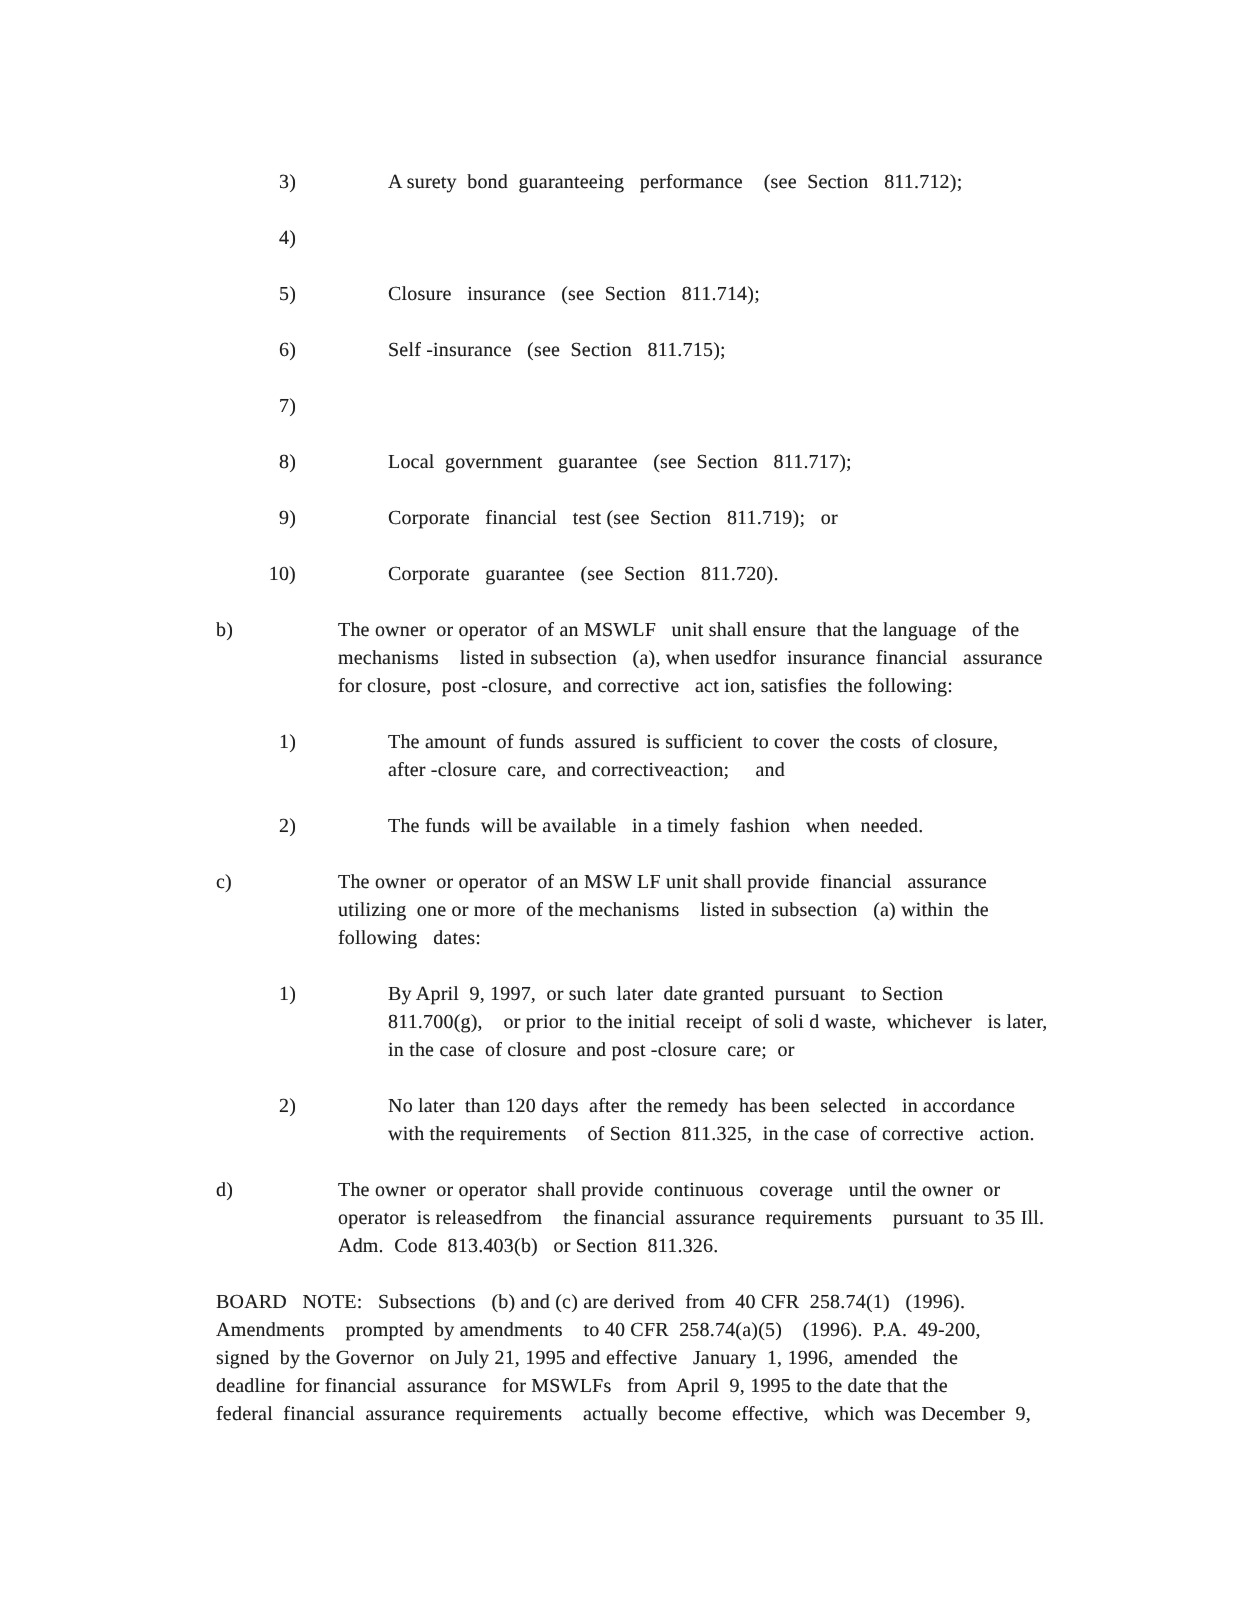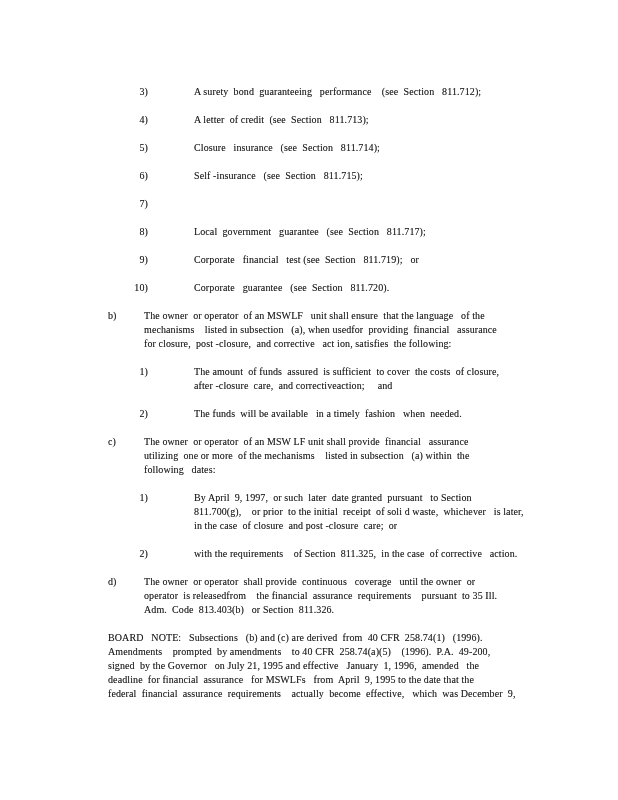--- a/index.html
+++ b/index.html
@@ -34,20 +34,21 @@
     margin-left: 46px;
     min-width: 0;
   }
   .row.section .sec-label {
     flex: 0 0 36px;
     text-align: left;
   }
   .row.section .body {
     flex: 1;
     min-width: 0;
+    margin-left: 25px;
   }
   .row.note-row {
     display: block;
   }
   .line, .num, .sec-label {
     font-size: 10px;
     line-height: 14px;
     letter-spacing: 0.1px;
     text-shadow: 0 0 0.4px rgba(20, 20, 30, 0.45);
   }
@@ -63,23 +64,20 @@
 
     <div class="row item">
       <span class="num">3)</span>
       <div class="body">
         <div class="line">A surety  bond  guaranteeing   performance    (see  Section   811.712);</div>
       </div>
     </div>
 
     <div class="row item">
       <span class="num">4)</span>
-      <div class="body">
-        <div class="line">A letter  of credit  (see  Section   811.713);</div>
-      </div>
     </div>
 
     <div class="row item">
       <span class="num">5)</span>
       <div class="body">
         <div class="line">Closure   insurance   (see  Section   811.714);</div>
       </div>
     </div>
 
     <div class="row item">
@@ -111,21 +109,21 @@
       <span class="num">10)</span>
       <div class="body">
         <div class="line">Corporate   guarantee   (see  Section   811.720).</div>
       </div>
     </div>
 
     <div class="row section">
       <span class="sec-label">b)</span>
       <div class="body">
         <div class="line">The owner  or operator  of an MSWLF   unit shall ensure  that the language   of the</div>
-        <div class="line">mechanisms    listed in subsection   (a), when usedfor  providing  financial   assurance</div>
+        <div class="line">mechanisms    listed in subsection   (a), when usedfor  insurance  financial   assurance</div>
         <div class="line">for closure,  post -closure,  and corrective   act ion, satisfies  the following:</div>
       </div>
     </div>
 
     <div class="row item">
       <span class="num">1)</span>
       <div class="body">
         <div class="line">The amount  of funds  assured  is sufficient  to cover  the costs  of closure,</div>
         <div class="line">after -closure  care,  and correctiveaction;     and</div>
       </div>
@@ -152,20 +150,21 @@
       <div class="body">
         <div class="line">By April  9, 1997,  or such  later  date granted  pursuant   to Section</div>
         <div class="line">811.700(g),    or prior  to the initial  receipt  of soli d waste,  whichever   is later,</div>
         <div class="line">in the case  of closure  and post -closure  care;  or</div>
       </div>
     </div>
 
     <div class="row item">
       <span class="num">2)</span>
       <div class="body">
+        <div class="line">No later  than 120 days  after  the remedy  has been  selected   in accordance</div>
         <div class="line">with the requirements    of Section  811.325,  in the case  of corrective   action.</div>
       </div>
     </div>
 
     <div class="row section">
       <span class="sec-label">d)</span>
       <div class="body">
         <div class="line">The owner  or operator  shall provide  continuous   coverage   until the owner  or</div>
         <div class="line">operator  is releasedfrom    the financial  assurance  requirements    pursuant  to 35 Ill.</div>
         <div class="line">Adm.  Code  813.403(b)   or Section  811.326.</div>

